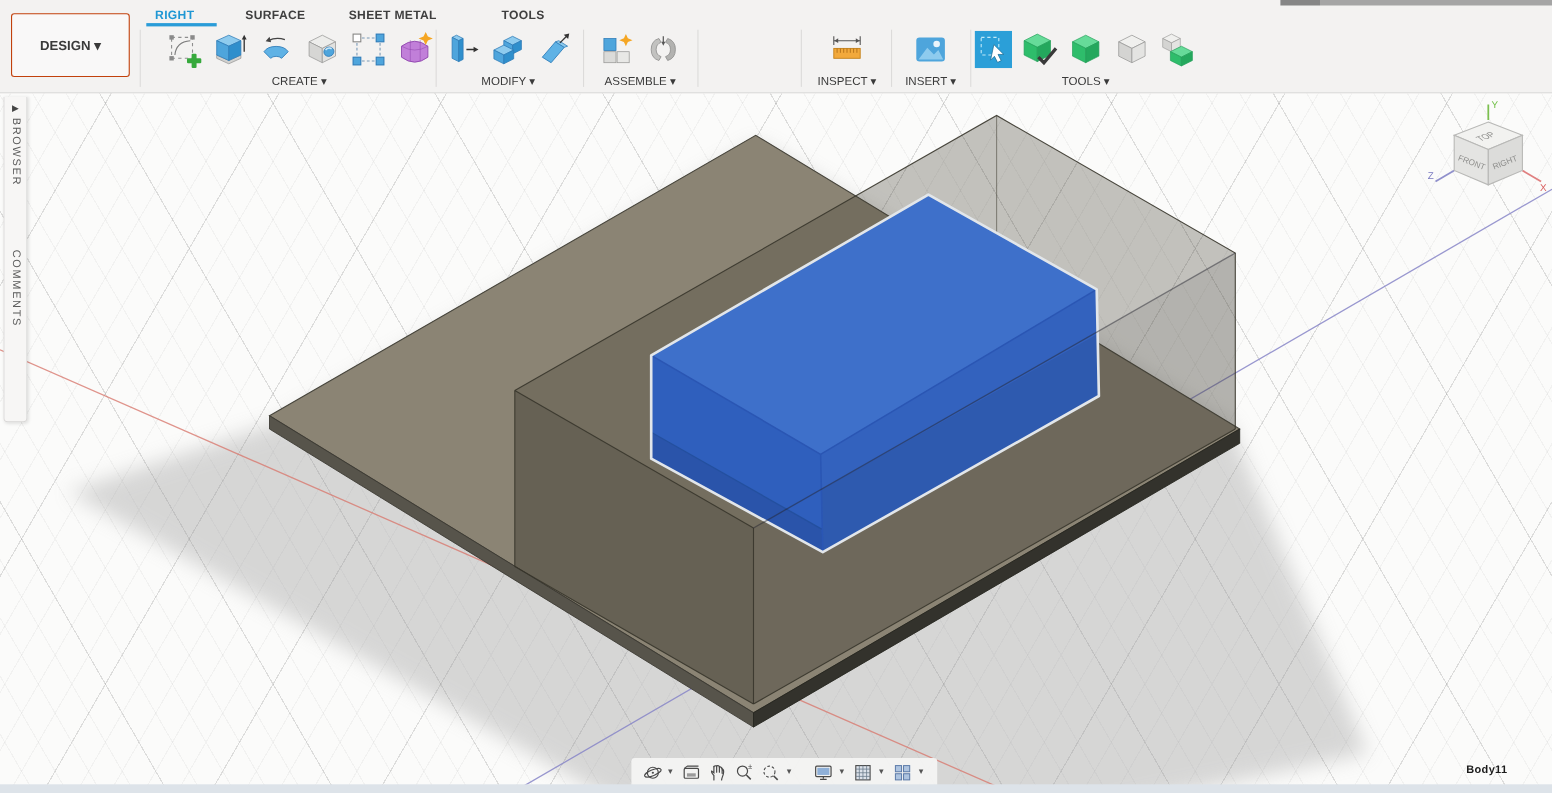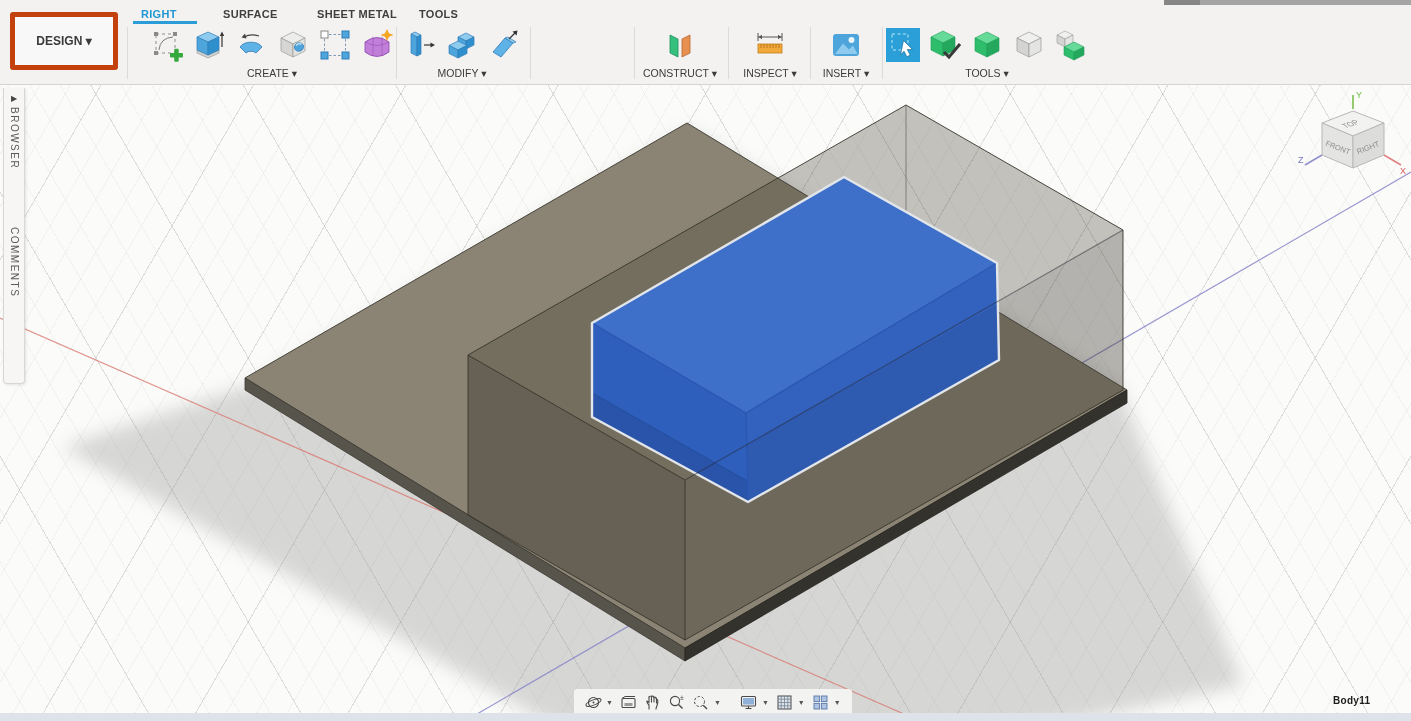--- a/index.html
+++ b/index.html
@@ -1,21 +1,21 @@
 <!DOCTYPE html>
 <html><head>
 <meta charset="utf-8">
 <style>
   html,body{margin:0;padding:0;background:#fff;overflow:hidden;}
   *{box-sizing:border-box;}
   #app{position:relative;width:1411px;height:721px;font-family:"Liberation Sans",sans-serif;color:#3a3a3a;overflow:hidden;background:#FBFBFA;}
 
   
   .toolbar{position:absolute;left:0;top:0;width:1411px;height:85px;background:#F3F2F1;border-bottom:1px solid #D5D4D3;}
-  .design-btn{position:absolute;left:10px;top:12px;width:108px;height:58px;background:#F9F8F8;border:5px solid #c2410c;border-radius:3px;display:flex;align-items:center;justify-content:center;font-size:12px;font-weight:bold;color:#3A3A3A;cursor:default;}
+  .design-btn{position:absolute;left:10px;top:12px;width:108px;height:58px;background:#F9F8F8;border:1px solid #c2410c;border-radius:3px;display:flex;align-items:center;justify-content:center;font-size:12px;font-weight:bold;color:#3A3A3A;cursor:default;}
   .tab{position:absolute;top:5px;height:18px;font-size:11px;font-weight:bold;letter-spacing:.3px;color:#3F3F3F;display:flex;align-items:center;}
   .tab.active{color:#1F97D4;}
   .tab-underline{position:absolute;left:133px;top:21px;width:64px;height:3px;background:#2A9CD8;}
   .group{position:absolute;top:26px;height:56px;display:flex;flex-direction:column;align-items:center;}
   .group .icons{display:flex;align-items:center;height:38px;gap:6px;}
   .group .glabel{font-size:10.5px;color:#3A3A3A;margin-top:3px;white-space:nowrap;}
   .tbicon{width:36px;height:36px;display:flex;align-items:center;justify-content:center;border-radius:2px;}
   .tbicon svg{width:34px;height:34px;}
   .sep{position:absolute;top:27px;height:52px;width:1px;background:#DCDBDA;}
   .tr-strip1{position:absolute;left:1164px;top:0;width:36px;height:5px;background:#868686;}
@@ -54,21 +54,21 @@
 <body>
 
 <div id="app">
 
   <div class="toolbar">
     <div class="design-btn">DESIGN ▾</div>
 
     <div class="tab active" style="left:141px;">RIGHT</div>
     <div class="tab" style="left:223px;">SURFACE</div>
     <div class="tab" style="left:317px;">SHEET METAL</div>
-    <div class="tab" style="left:419px;">TOOLS</div>
+    <div class="tab" style="left:456px;">TOOLS</div>
     <div class="tab-underline"></div>
 
     <div class="sep" style="left:127px;"></div>
 
     <div class="group" style="left:144px;width:256px;">
       <div class="icons">
         <span class="tbicon">
           <svg viewBox="0 0 34 34">
               <rect x="6" y="6" width="19" height="19" fill="none" stroke="#8E8E8E" stroke-dasharray="3 3"></rect>
               <path d="M9,22 Q10,10 23,9" fill="none" stroke="#7a7a7a"></path>
@@ -164,34 +164,44 @@
               <line x1="22" y1="11" x2="29" y2="4" stroke="#333" stroke-width="1.2"></line>
               <polygon points="25.5,3.5 30.5,2.5 29.5,7.5" fill="#333"></polygon>
             </svg>
         </span>
       </div>
       <div class="glabel">MODIFY ▾</div>
     </div>
 
     <div class="sep" style="left:530px;"></div>
 
+    <div class="group" style="left:534px;width:96px;">
+      <div class="icons">
+        <span class="tbicon">
+          <svg viewBox="0 0 34 34">
+              <rect x="5" y="7" width="11" height="11" fill="#4EA5DC" stroke="#2E7CB8" stroke-width=".7"></rect>
+              <rect x="5" y="19" width="11" height="10" fill="#DBDBD9" stroke="#9a9a98" stroke-width=".7"></rect>
+              <rect x="17" y="19" width="11" height="10" fill="#E8E8E6" stroke="#9a9a98" stroke-width=".7"></rect>
+              <polygon points="25,3 26.8,6.8 31,8.5 26.8,10.2 25,14 23.2,10.2 19,8.5 23.2,6.8" fill="#F5A623"></polygon>
+            </svg>
+        </span>
+        <span class="tbicon">
+          <svg viewBox="0 0 34 34">
+              <path d="M13,7 q-7,2 -7,10 q0,8 7,10 l2,-3.5 q-4.5,-1.5 -4.5,-6.5 q0,-5 4.5,-6.5 z" fill="#C2C2C0" stroke="#8a8a88" stroke-width=".7"></path>
+              <path d="M21,7 q7,2 7,10 q0,8 -7,10 l-2,-3.5 q4.5,-1.5 4.5,-6.5 q0,-5 -4.5,-6.5 z" fill="#B2B2B0" stroke="#8a8a88" stroke-width=".7"></path>
+              <line x1="17" y1="5" x2="17" y2="11" stroke="#555" stroke-width="1.1"></line>
+              <polygon points="15.2,10 17,13.5 18.8,10" fill="#555"></polygon>
+            </svg>
+        </span>
+      </div>
+      <div class="glabel">ASSEMBLE ▾</div>
+    </div>
 
     <div class="sep" style="left:634px;"></div>
 
-    <div class="group" style="left:636px;width:88px;">
-      <div class="icons">
-        <span class="tbicon">
-          <svg viewBox="0 0 34 34">
-              <polygon points="7,7 15,11 15,29 7,25" fill="#35C07E" stroke="#1E8F5A" stroke-width=".8"></polygon>
-              <polygon points="19,11 27,7 27,25 19,29" fill="#E89050" stroke="#B5662E" stroke-width=".8"></polygon>
-            </svg>
-        </span>
-      </div>
-      <div class="glabel">CONSTRUCT ▾</div>
-    </div>
 
     <div class="sep" style="left:728px;"></div>
 
     <div class="group" style="left:730px;width:80px;">
       <div class="icons">
         <span class="tbicon">
           <svg viewBox="0 0 34 34">
               <line x1="5" y1="9" x2="29" y2="9" stroke="#555" stroke-width="1"></line>
               <line x1="5" y1="5" x2="5" y2="13" stroke="#555" stroke-width="1"></line>
               <line x1="29" y1="5" x2="29" y2="13" stroke="#555" stroke-width="1"></line>

